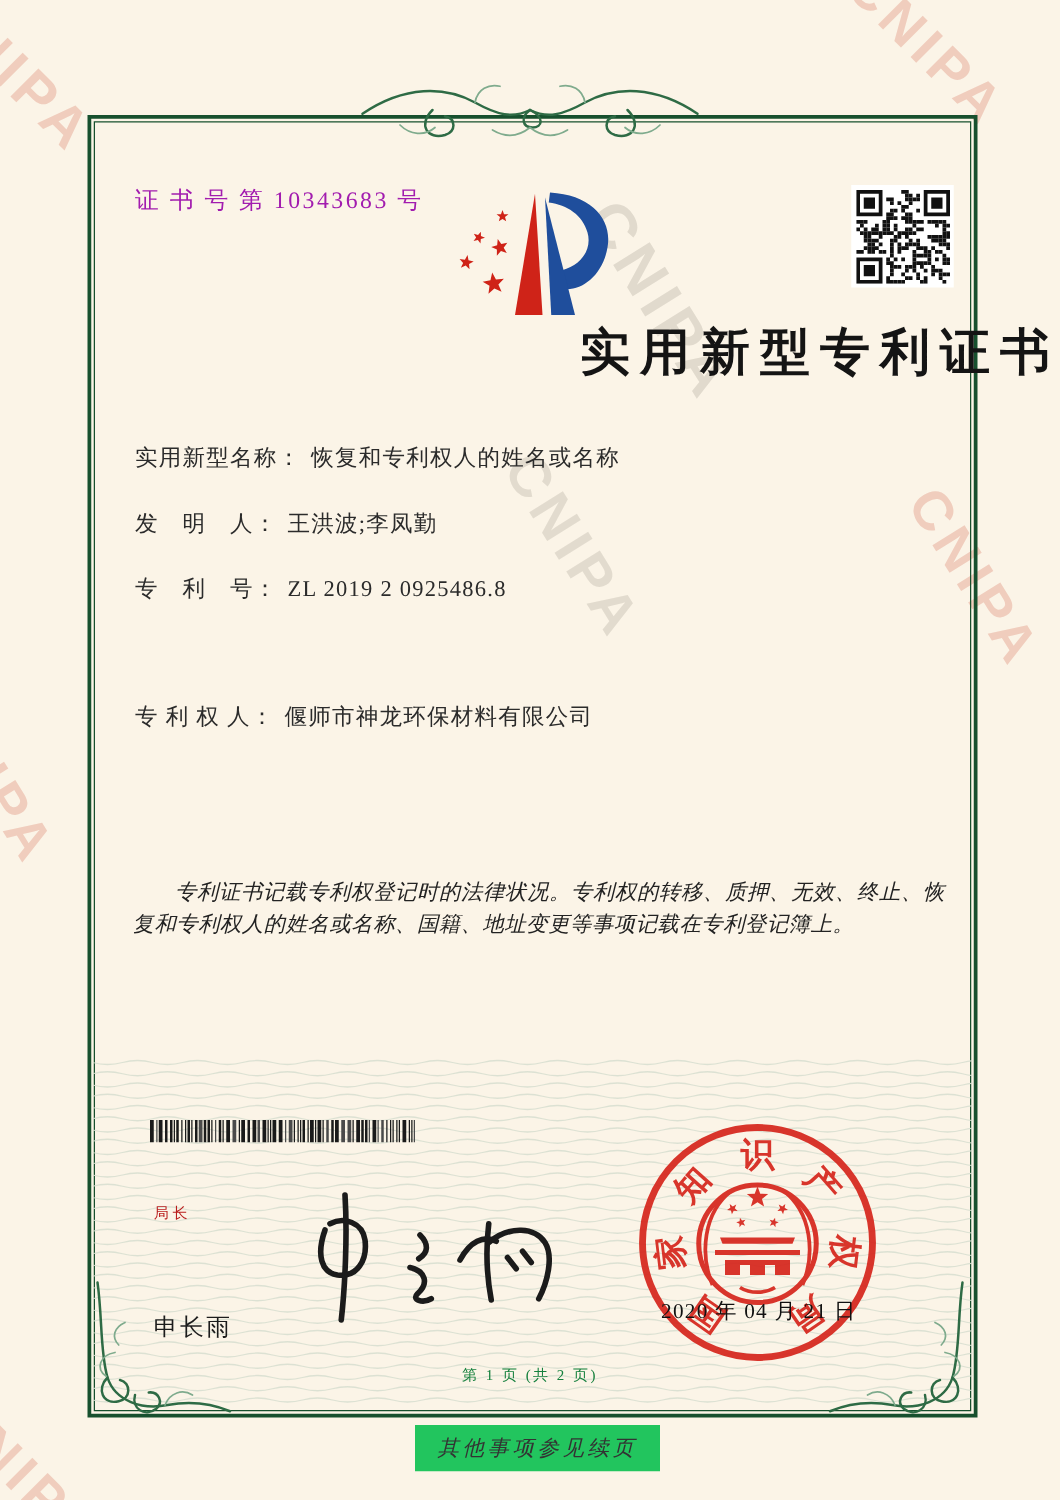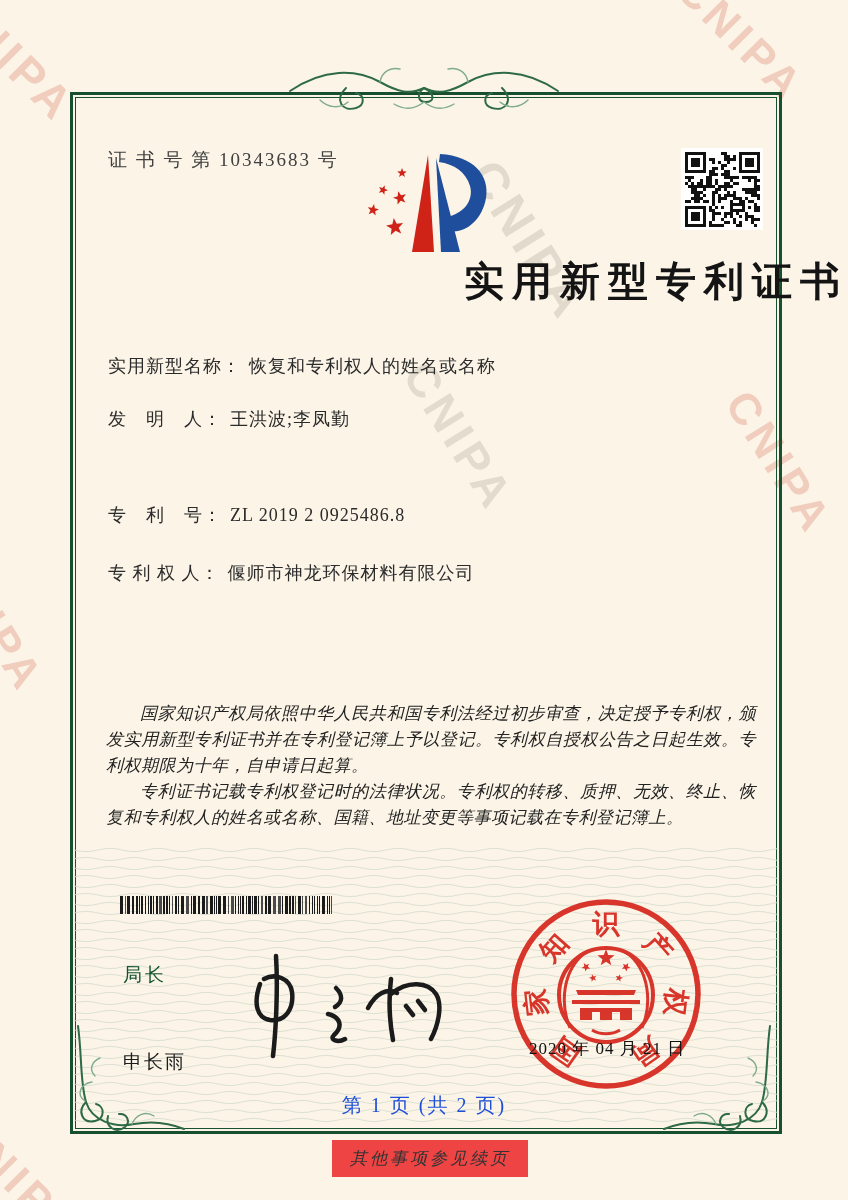--- a/index.html
+++ b/index.html
@@ -32,59 +32,59 @@
   .corner-br{left:646px;top:1024px;transform:scaleX(-1);}
 
   .orn-stroke{fill:none;stroke:#2e6b45;stroke-width:2;stroke-linecap:round;}
   .orn-light{fill:none;stroke:#7fab8d;stroke-width:1.4;stroke-linecap:round;}
 
   
   #waves{position:absolute;left:74px;top:846px;z-index:2;}
   .wave{fill:none;stroke:#d8dfd0;stroke-width:1;opacity:.9;}
 
   
-  .cert-number{position:absolute;left:108px;top:147px;font-size:19px;color:#404040;
+  .cert-number{position:absolute;left:108px;top:147px;font-size:19px;color:#a21caf;
                letter-spacing:2px;z-index:4;}
   .logo{position:absolute;left:362px;top:142px;z-index:4;}
   .qr{position:absolute;left:681px;top:148px;width:82px;height:82px;background:#fff;
       z-index:4;display:flex;align-items:center;justify-content:center;}
   .page-title{position:absolute;left:0;right:0;top:254px;text-align:right;font-size:40px;
               font-weight:600;letter-spacing:8px;color:#141414;z-index:4;}
 
   .field-row{position:absolute;left:108px;width:650px;font-size:18px;color:#2b2b2b;z-index:4;
              letter-spacing:1px;}
-  .fr1{top:354px;} .fr2{top:407px;} .fr3{top:459px;margin-top:44px;} .fr4{top:511px;}
+  .fr1{top:354px;} .fr2{top:407px;} .fr3{top:459px;} .fr4{top:511px;}
   .fr5{top:561px;} .fr6{top:613px;} .fr7{top:664px;}
   .field-label{color:#2b2b2b;}
   .field-value{margin-left:8px;}
   .grant-no-group{position:absolute;left:334px;top:0;white-space:nowrap;}
 
   .paragraphs{position:absolute;left:106px;top:701px;width:650px;z-index:4;}
   .paragraphs p{margin:0;font-size:17px;line-height:26px;color:#222;font-style:italic;
                 text-indent:2em;letter-spacing:0.5px;text-align:justify;}
 
   #barcode{position:absolute;left:120px;top:896px;z-index:4;}
 
-  .official-title{position:absolute;left:123px;top:962px;font-size:19px;color:#14532d;
+  .official-title{position:absolute;left:123px;top:962px;font-size:12px;color:#b91c1c;
                   letter-spacing:3px;font-family:"Liberation Sans",sans-serif;z-index:4;}
   .official-name{position:absolute;left:123px;top:1049px;font-size:19px;color:#1c1c1c;
                  letter-spacing:2px;font-family:"Liberation Sans",sans-serif;z-index:4;}
   .signature{position:absolute;left:240px;top:946px;z-index:5;}
   .sig{fill:none;stroke:#1b1b1b;stroke-width:4.5;stroke-linecap:round;stroke-linejoin:round;}
 
   .seal{position:absolute;left:508px;top:896px;z-index:4;opacity:.92;}
   .seal-char{fill:#d6251c;font-size:27px;font-weight:bold;text-anchor:middle;
              font-family:"Liberation Serif",serif;}
   .seal-red{fill:#d6251c;} .seal-line{fill:none;stroke:#d6251c;}
   .seal-date{position:absolute;left:512px;top:1037px;width:190px;text-align:center;
              font-size:17px;color:#111;letter-spacing:1px;z-index:6;}
 
   .page-indicator{position:absolute;left:0;right:0;top:1092px;text-align:center;
-                  font-size:20px;color:#1d4ed8;letter-spacing:2px;z-index:4;}
-  .continuation-note{position:absolute;left:332px;top:1140px;background:#ef4444;
+                  font-size:12px;color:#15803d;letter-spacing:2px;z-index:4;}
+  .continuation-note{position:absolute;left:332px;top:1140px;background:#22c55e;
                      padding:7px 18px;font-size:17px;font-style:italic;color:#333;
                      letter-spacing:3px;z-index:4;}
 </style>
 </head>
 <body>
 
 <div id="page">
 
   <div class="wm wm-pink wm1">CNIPA</div>
   <div class="wm wm-pink wm2">CNIPA</div>
@@ -402,21 +402,20 @@
     <span class="field-label">发　明　人：</span><span class="field-value">王洪波;李凤勤</span>
   </div>
   <div class="field-row fr3">
     <span class="field-label">专　利　号：</span><span class="field-value">ZL 2019 2 0925486.8</span>
   </div>
   <div class="field-row fr5">
     <span class="field-label">专 利 权 人：</span><span class="field-value">偃师市神龙环保材料有限公司</span>
   </div>
 
   <div class="paragraphs">
-    <p>国家知识产权局依照中华人民共和国专利法经过初步审查，决定授予专利权，颁发实用新型专利证书并在专利登记簿上予以登记。专利权自授权公告之日起生效。专利权期限为十年，自申请日起算。</p>
     <p>专利证书记载专利权登记时的法律状况。专利权的转移、质押、无效、终止、恢复和专利权人的姓名或名称、国籍、地址变更等事项记载在专利登记簿上。</p>
   </div>
 
   <svg id="barcode" width="218" height="18" viewBox="0 0 218 18">
       <rect x="0" y="0" width="3" height="18" fill="#1a1a1a"></rect>
       <rect x="5" y="0" width="1" height="18" fill="#4a4a4a"></rect>
       <rect x="7" y="0" width="3" height="18" fill="#1a1a1a"></rect>
       <rect x="12" y="0" width="2" height="18" fill="#1a1a1a"></rect>
       <rect x="16" y="0" width="2" height="18" fill="#1a1a1a"></rect>
       <rect x="19" y="0" width="1" height="18" fill="#1a1a1a"></rect>

